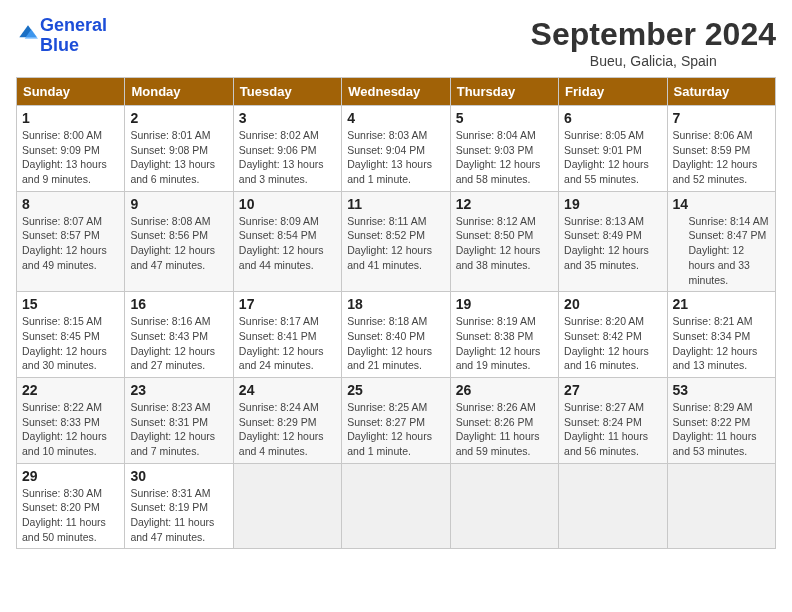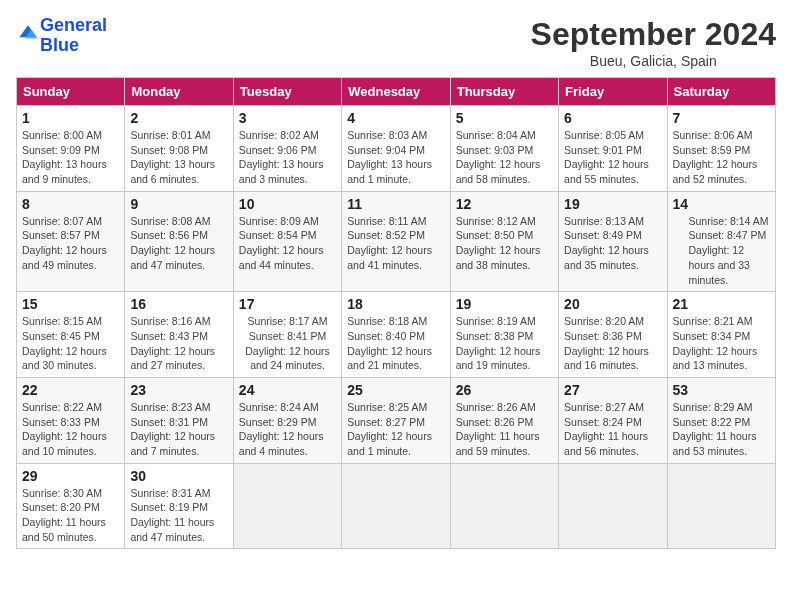--- a/index.html
+++ b/index.html
@@ -43,21 +43,21 @@
       font-size: 14px;
       font-weight: normal;
       color: #404040;
     }
     table {
       width: 100%;
       border-collapse: collapse;
       font-size: 11px;
     }
     thead tr th {
-      background-color: #be185d;
+      background-color: #a16207;
       color: #fff;
       text-align: left;
       padding: 6px 6px;
       font-size: 13px;
       font-weight: bold;
       border: 1px solid #c8c8c8;
     }
     tbody tr td {
       border: 1px solid #c8c8c8;
       vertical-align: top;
@@ -214,40 +214,40 @@
 Daylight: 12 hours and 30 minutes.</div>
         </td>
         <td>
           <span class="day-num">16</span>
           <div class="day-info" style="white-space: pre-line;">Sunrise: 8:16 AM
 Sunset: 8:43 PM
 Daylight: 12 hours and 27 minutes.</div>
         </td>
         <td>
           <span class="day-num">17</span>
-          <div class="day-info" style="white-space: pre-line; text-align: center;">Sunrise: 8:17 AM
+          <div class="day-info" style="white-space: pre-line;">Sunrise: 8:17 AM
 Sunset: 8:41 PM
 Daylight: 12 hours and 24 minutes.</div>
         </td>
         <td>
           <span class="day-num">18</span>
           <div class="day-info" style="white-space: pre-line;">Sunrise: 8:18 AM
 Sunset: 8:40 PM
 Daylight: 12 hours and 21 minutes.</div>
         </td>
         <td>
           <span class="day-num">19</span>
           <div class="day-info" style="white-space: pre-line;">Sunrise: 8:19 AM
 Sunset: 8:38 PM
 Daylight: 12 hours and 19 minutes.</div>
         </td>
         <td>
           <span class="day-num">20</span>
           <div class="day-info" style="white-space: pre-line;">Sunrise: 8:20 AM
-Sunset: 8:36 PM
+Sunset: 8:42 PM
 Daylight: 12 hours and 16 minutes.</div>
         </td>
         <td>
           <span class="day-num">21</span>
           <div class="day-info" style="white-space: pre-line;">Sunrise: 8:21 AM
 Sunset: 8:34 PM
 Daylight: 12 hours and 13 minutes.</div>
         </td>
       </tr>
       <tr>

